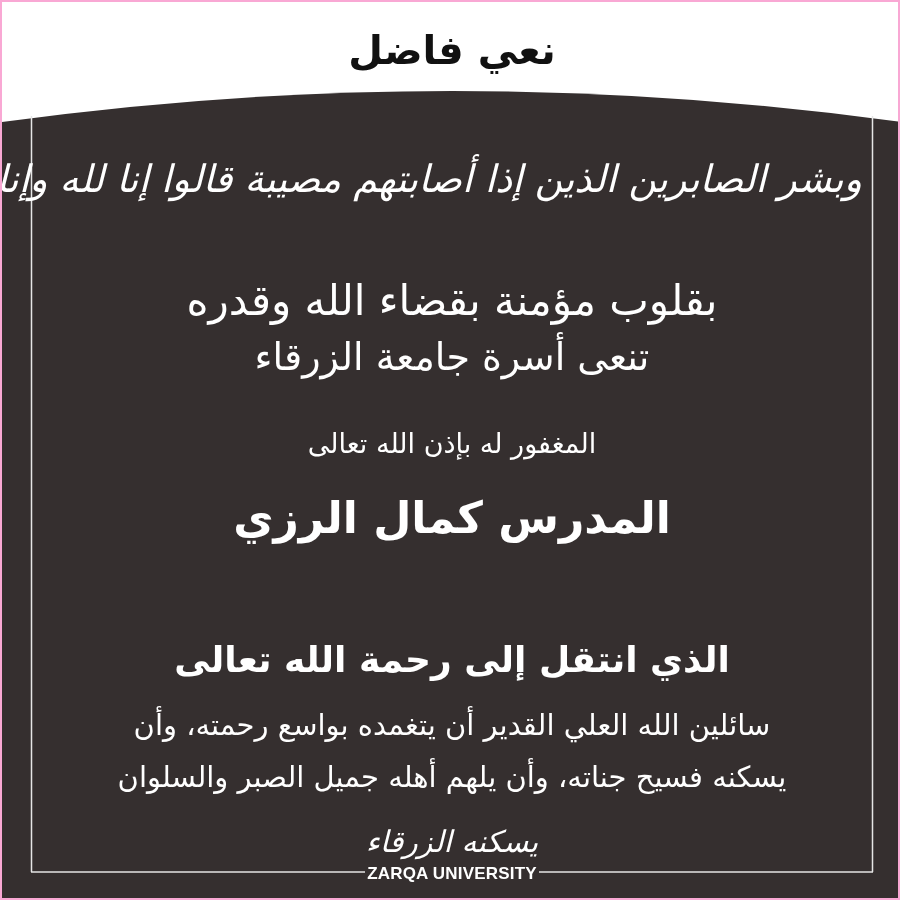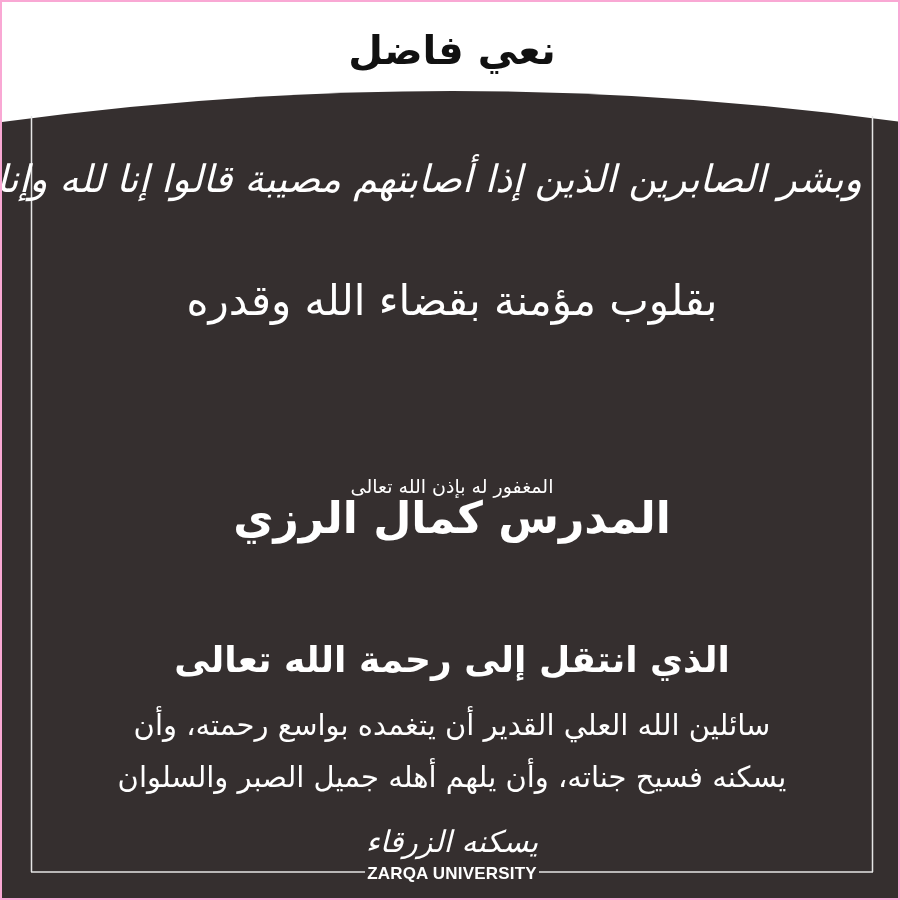--- a/index.html
+++ b/index.html
@@ -21,21 +21,21 @@
       position: absolute; left: 40px; width: 820px; text-align: center;
       color: #ffffff; direction: rtl;
     }
     .verse {
       top: 132px; font-family: "DejaVu Serif", serif; font-size: 38px;
       line-height: 90px; font-style: italic; letter-spacing: -1px;
       white-space: nowrap;
     }
     .intro1 { top: 274px; font-size: 42px; line-height: 50px; }
     .intro2 { top: 330px; font-size: 38px; line-height: 50px; }
-    .forgiven { top: 422px; font-size: 19px; line-height: 40px; margin-top: 42px; }
+    .forgiven { top: 422px; font-size: 27px; line-height: 40px; }
     .name { top: 482px; font-size: 44px; line-height: 68px; font-weight: bold; }
     .dept { top: 560px; font-size: 27px; line-height: 40px; }
     .passed { top: 630px; font-size: 36px; line-height: 56px; font-weight: bold; }
     .prayer1 { top: 700px; font-size: 29px; line-height: 46px; }
     .prayer2 { top: 752px; font-size: 29px; line-height: 46px; }
     .logo {
       position: absolute; left: 363px; top: 818px; width: 174px; height: 70px;
       text-align: center; color: #ffffff;
     }
     .logo-ar {
@@ -61,20 +61,21 @@
   <svg class="frame-svg" viewBox="0 0 900 900" width="900" height="900">
     <line x1="29.5" y1="114" x2="29.5" y2="870" stroke="#E6E6E6" stroke-width="1.5"></line>
     <line x1="870.5" y1="114" x2="870.5" y2="870" stroke="#E6E6E6" stroke-width="1.5"></line>
     <line x1="29" y1="870" x2="363" y2="870" stroke="#E6E6E6" stroke-width="1.5"></line>
     <line x1="537" y1="870" x2="871" y2="870" stroke="#E6E6E6" stroke-width="1.5"></line>
   </svg>
 
   <div class="content verse">وبشر الصابرين الذين إذا أصابتهم مصيبة قالوا إنا لله وإنا إليه راجعون</div>
 
   <div class="content intro1">بقلوب مؤمنة بقضاء الله وقدره</div>
+  <div class="content intro2">تنعى أسرة جامعة الزرقاء</div>
 
   <div class="content forgiven">المغفور له بإذن الله تعالى</div>
 
   <div class="content name">المدرس كمال الرزي</div>
 
 
   <div class="content passed">الذي انتقل إلى رحمة الله تعالى</div>
 
   <div class="content prayer1">سائلين الله العلي القدير أن يتغمده بواسع رحمته، وأن</div>
   <div class="content prayer2">يسكنه فسيح جناته، وأن يلهم أهله جميل الصبر والسلوان</div>

